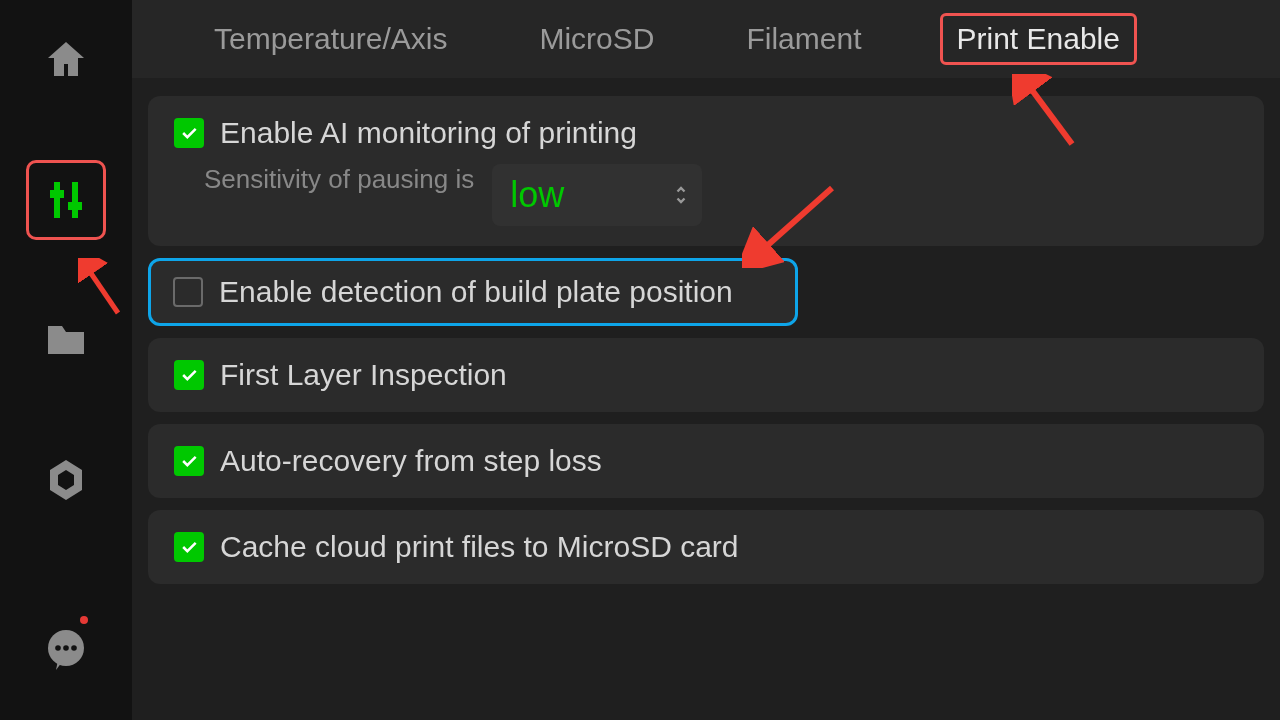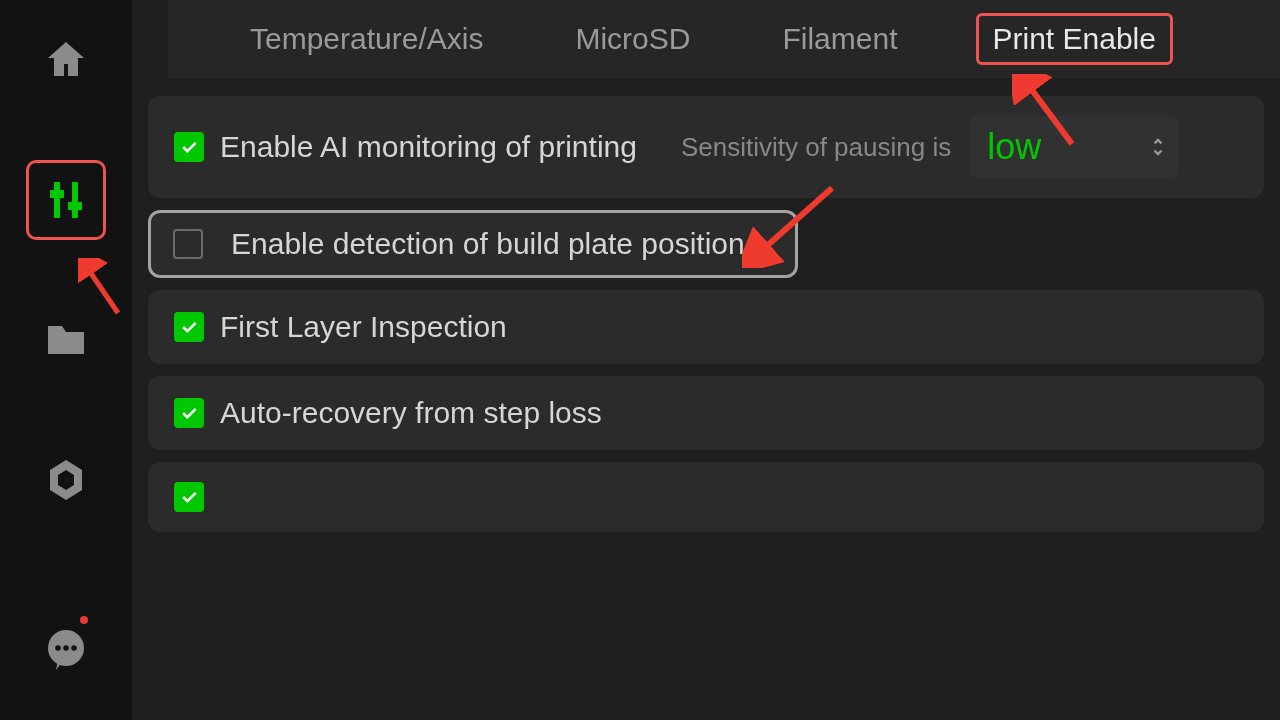--- a/index.html
+++ b/index.html
@@ -55,21 +55,20 @@
     flex-direction: column;
     background: #1f1f1f;
   }
   .tab-bar {
     height: 78px;
     background: #262626;
     display: flex;
     align-items: center;
     padding-left: 68px;
     gap: 64px;
-    margin-left: 36px;
   }
   .tab {
     font-size: 30px;
     color: #9a9a9a;
     cursor: pointer;
     padding: 6px 14px;
     border-radius: 6px;
   }
   .tab.active {
     color: #e8e8e8;
@@ -80,21 +79,21 @@
     display: flex;
     flex-direction: column;
     gap: 12px;
     position: relative;
   }
   .card {
     background: #2b2b2b;
     border-radius: 12px;
     padding: 20px 26px;
     display: flex;
-    flex-direction: row;
+    flex-direction: column;
     gap: 14px;
   }
   .row {
     display: flex;
     align-items: center;
     gap: 16px;
   }
   .checkbox {
     width: 30px; height: 30px;
     border-radius: 4px;
@@ -106,47 +105,46 @@
   }
   .checkbox.checked { background: #00c800; }
   .checkbox.unchecked { border: 2px solid #6a6a6a; background: transparent; }
   .checkbox svg { width: 20px; height: 20px; }
   .opt-label {
     font-size: 30px;
     color: #d6d6d6;
   }
   .sub-row {
     display: flex;
-    align-items: center;
     gap: 18px;
     margin-left: 30px;
   }
   .sub-label { font-size: 26px; color: #888; }
   .dropdown {
     background: #313131;
     border-radius: 8px;
     padding: 10px 46px 10px 18px;
     position: relative;
     cursor: pointer;
     min-width: 210px;
   }
   .dropdown-val { font-size: 36px; color: #00c800; }
   .dropdown-chev {
     position: absolute;
     right: 14px; top: 50%;
     transform: translateY(-50%);
     width: 14px;
   }
   .highlight-card {
-    border: 3px solid #a3a3a3;
+    border: 3px solid #0ea5e9;
     border-radius: 12px;
     padding: 14px 22px;
     display: flex;
     align-items: center;
-    gap: 28px;
+    gap: 16px;
     background: #2b2b2b;
     width: 650px;
     margin-left: 0;
   }
   .card-slim {
     background: #2b2b2b;
     border-radius: 12px;
     padding: 20px 26px;
     display: flex;
     align-items: center;
@@ -261,20 +259,21 @@
       </div>
       <span class="opt-label">Auto-recovery from step loss</span>
     </div>
 
     <div class="card-slim">
       <div class="checkbox checked">
         <svg viewBox="0 0 24 24">
             <path d="M5 12l5 5L20 7" stroke="#fff" stroke-width="3" fill="none"></path>
           </svg>
       </div>
+      <span class="opt-label">Cache cloud print files to MicroSD card</span>
     </div>
 
     <div class="arrow" style="left:880px; top:-4px;">
       <svg width="70" height="80">
           <defs>
             <marker id="ah2" markerWidth="8" markerHeight="8" refX="2" refY="4" orient="auto">
               <path d="M0,0 L8,4 L0,8 z" fill="#ef3b2f"></path>
             </marker>
           </defs>
           <line x1="60" y1="70" x2="14" y2="8" stroke="#ef3b2f" stroke-width="6" marker-end="url(#ah2)"></line>

